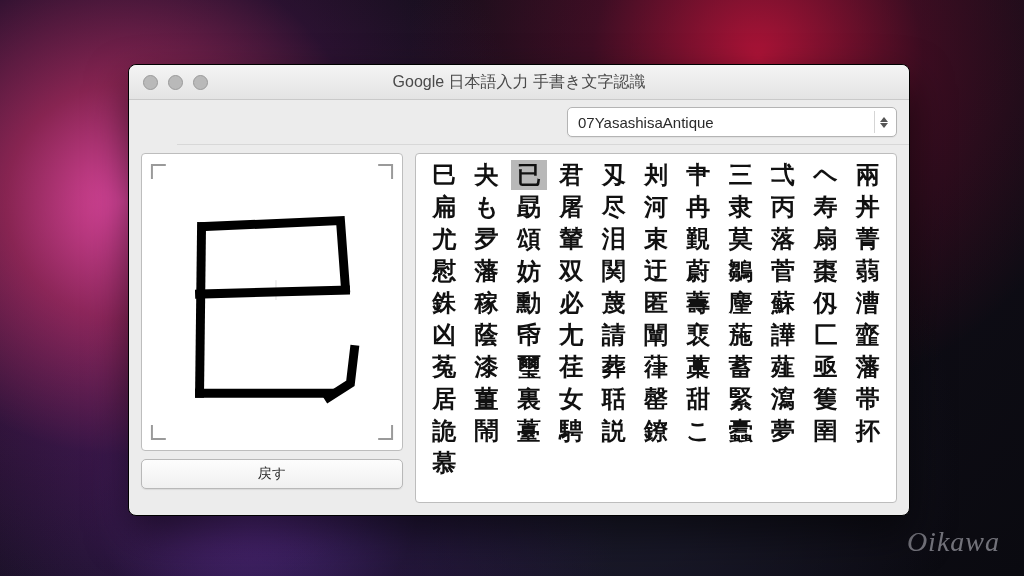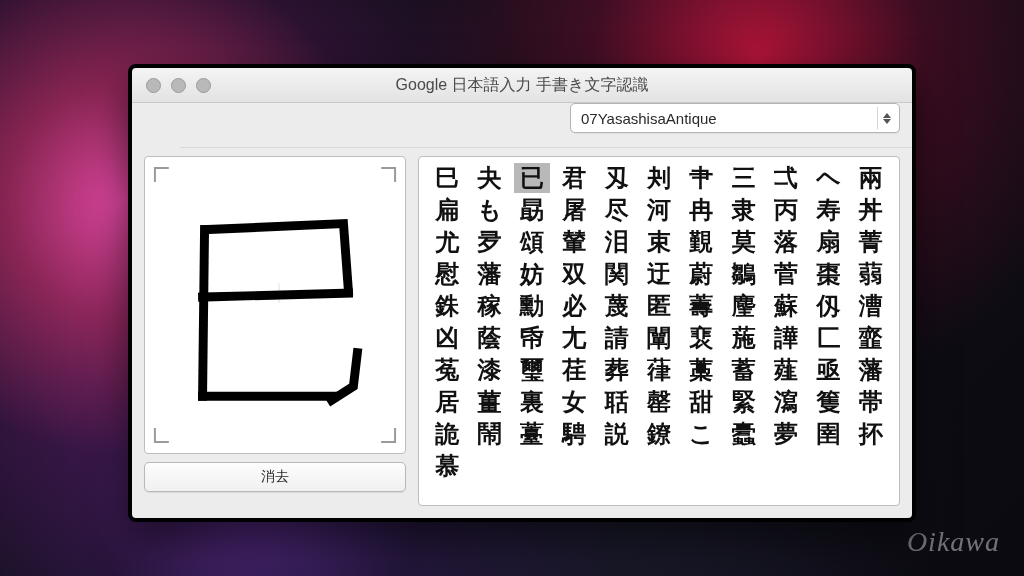--- a/index.html
+++ b/index.html
@@ -30,21 +30,21 @@
     font-style: italic;
     letter-spacing: 1px;
   }
   .window {
     position: absolute;
     left: 128px;
     top: 64px;
     width: 780px;
     height: 450px;
     background: #ececec;
-    border: 4px solid #000000;
+    border: 1px solid #000000;
     border-radius: 8px;
     box-shadow: 0 18px 40px rgba(0,0,0,0.55);
     display: flex;
     flex-direction: column;
   }
   .titlebar {
     height: 34px;
     border-bottom: 1px solid #c9c9c9;
     display: flex;
     align-items: center;
@@ -68,20 +68,21 @@
     position: absolute;
     left: 0; right: 0;
     text-align: center;
     color: #4a4a4a;
     font-size: 16px;
     pointer-events: none;
   }
   .toolbar {
     height: 44px;
     display: flex;
+    align-items: center;
     justify-content: flex-end;
     gap: 10px;
     padding: 0 12px;
     border-bottom: 1px solid #d8d8d8;
     margin-left: 48px;
   }
   .select-box {
     position: relative;
     height: 28px;
     background: #fff;
@@ -236,21 +237,21 @@
 
             <polyline points="58,140 205,136"></polyline>
 
             <polyline points="58,240 190,240"></polyline>
             <polyline points="188,244 210,230 214,196"></polyline>
           </g>
         </svg>
       </div>
       <div class="buttons">
         <div class="btn">
-          <span>消去</span>
+          <span>戻す</span>
         </div>
       </div>
     </div>
 
     <div class="candidates">
       <div class="cand-grid" id="cand-grid">
           <div class="cand">巳</div>
           <div class="cand">夬</div>
           <div class="cand selected">已</div>
           <div class="cand">君</div>

